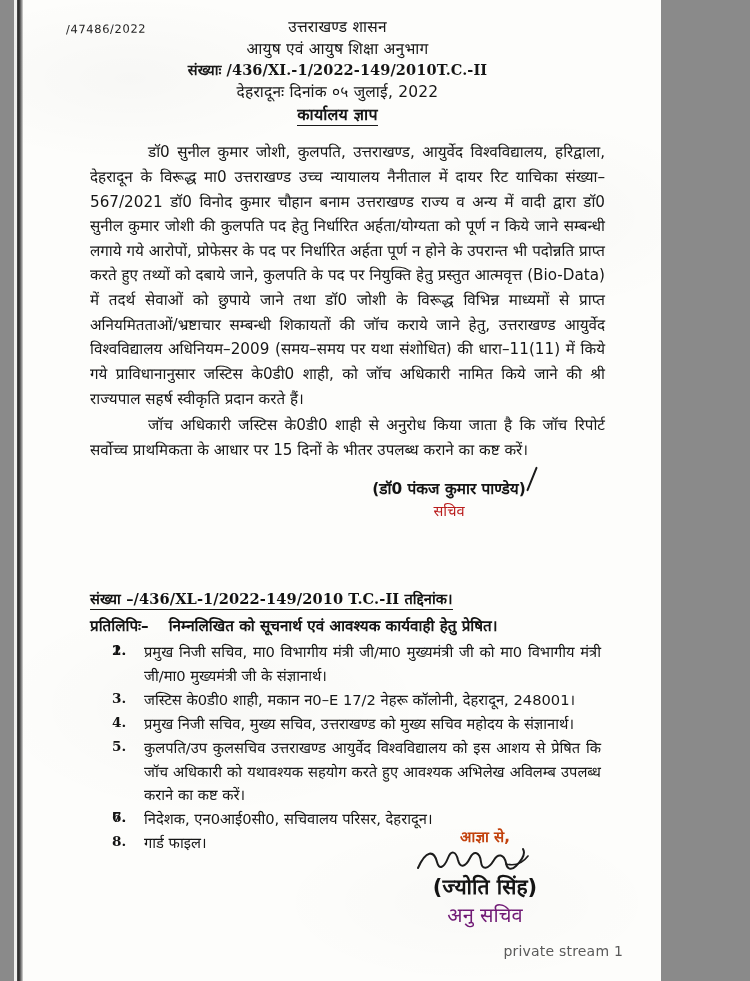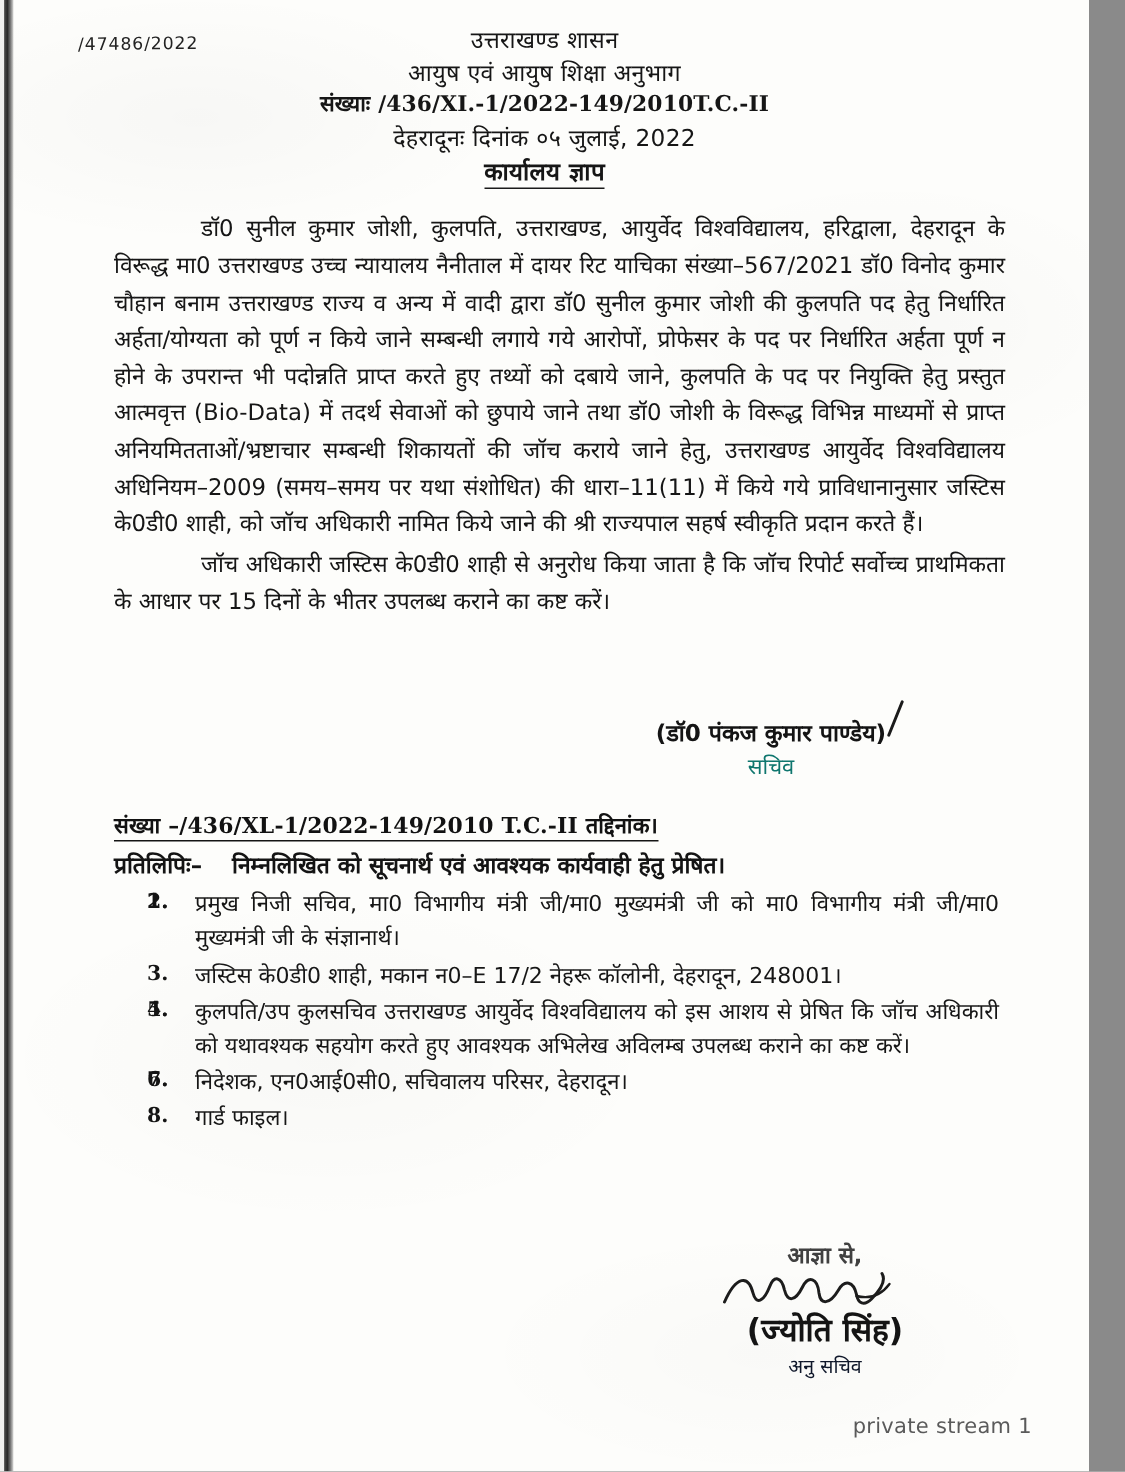--- a/index.html
+++ b/index.html
@@ -2,27 +2,28 @@
 <html><head>
 <meta charset="utf-8">
 <style>
   html, body {
     margin: 0;
     padding: 0;
     background: #8a8a8a;
   }
   .page {
     position: relative;
-    width: 726px;
+    width: 647px;
     height: 981px;
     background: #fdfdfb;
     overflow: hidden;
     font-family: "DejaVu Sans", "Liberation Sans", sans-serif;
     color: #1a1a1a;
     box-sizing: border-box;
+    margin-left: 14px;
   }
   
   .scan-edge {
     position: absolute;
     left: 0; top: 0;
     width: 9px; height: 981px;
     background: linear-gradient(90deg, #efefee 0%, #efefee 28%, #3a3a3a 34%, #161616 55%, #6d6d6d 78%, #d8d8d6 100%);
     opacity: .92;
   }
   
@@ -147,21 +148,21 @@
   }
   .sig1 .name {
     font-size: 15.4px;
     font-weight: 700;
     color: #141414;
     white-space: nowrap;
     text-align: center;
   }
   .sig1 .role {
     font-size: 14.6px;
-    color: #0f766e;
+    color: #b91c1c;
     margin-top: 1px;
   }
   .pen-stroke {
     position: absolute;
     right: 128px;
     top: 466px;
     width: 2px;
     height: 26px;
     background: #1b1b1b;
     transform: rotate(22deg);
@@ -171,35 +172,35 @@
   .sig2 {
     position: absolute;
     right: 66px;
     top: 826px;
     text-align: center;
     width: 220px;
   }
   .sig2 .aagya {
     font-size: 15px;
     font-weight: 600;
-    color: #404040;
+    color: #c2410c;
     text-align: center;
   }
   .sig2 .scribble {
     height: 30px;
     margin: -2px 0 -2px 0;
   }
   .sig2 .name {
     font-size: 21px;
     font-weight: 700;
     color: #141414;
   }
   .sig2 .role {
-    font-size: 13px;
-    color: #0f172a;
+    font-size: 20px;
+    color: #701a75;
     margin-top: 1px;
   }
 
   .footer-note {
     position: absolute;
     right: 38px;
     bottom: 22px;
     font-size: 14px;
     color: #5a5a5a;
     letter-spacing: .2px;
@@ -240,21 +241,21 @@
       <span class="ref-line">संख्या –/436/XL-1/2022-149/2010 T.C.-II तद्दिनांक।</span>
     </div>
     <div class="copy-line">
       <span class="label">प्रतिलिपिः–</span><span>निम्नलिखित को सूचनार्थ एवं आवश्यक कार्यवाही हेतु प्रेषित।</span>
     </div>
 
     <ol class="dist">
       <li><span class="idx">1.</span></li>
       <li><span class="idx">2.</span><span>प्रमुख निजी सचिव, मा0 विभागीय मंत्री जी/मा0 मुख्यमंत्री जी को मा0 विभागीय मंत्री जी/मा0 मुख्यमंत्री जी के संज्ञानार्थ।</span></li>
       <li><span class="idx">3.</span><span>जस्टिस के0डी0 शाही, मकान न0–E 17/2 नेहरू कॉलोनी, देहरादून, 248001।</span></li>
-      <li><span class="idx">4.</span></li>
+      <li><span class="idx">4.</span><span>प्रमुख निजी सचिव, मुख्य सचिव, उत्तराखण्ड को मुख्य सचिव महोदय के संज्ञानार्थ।</span></li>
       <li><span class="idx">5.</span><span>कुलपति/उप कुलसचिव उत्तराखण्ड आयुर्वेद विश्वविद्यालय को इस आशय से प्रेषित कि जॉच अधिकारी को यथावश्यक सहयोग करते हुए आवश्यक अभिलेख अविलम्ब उपलब्ध कराने का कष्ट करें।</span></li>
       <li><span class="idx">6.</span></li>
       <li><span class="idx">7.</span><span>निदेशक, एन0आई0सी0, सचिवालय परिसर, देहरादून।</span></li>
       <li><span class="idx">8.</span><span>गार्ड फाइल।</span></li>
     </ol>
   </div>
 
   <div class="sig2">
     <div class="aagya">आज्ञा से,</div>
     <div class="scribble">

